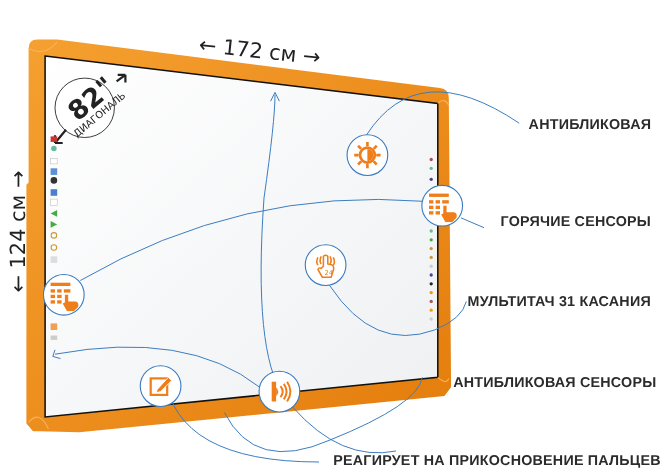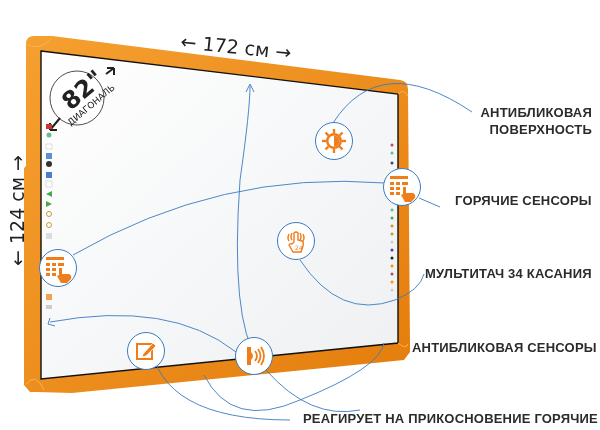--- a/index.html
+++ b/index.html
@@ -1,19 +1,19 @@
 <!DOCTYPE html>
 <html><head>
 <meta charset="utf-8">
 <style>
   html,body{margin:0;padding:0;background:#fff;}
   body{width:600px;height:430px;position:relative;overflow:hidden;font-family:"DejaVu Sans Condensed","DejaVu Sans",sans-serif;}
   .abs{position:absolute;}
   .label{position:absolute;font-family:"Liberation Sans Narrow","Liberation Sans",sans-serif;font-weight:bold;color:#2b2b2b;font-size:13px;letter-spacing:0.2px;white-space:nowrap;}
-  .label.right{text-align:right;line-height:17px;}
+  .label.right{text-align:left;line-height:17px;}
   .dim{position:absolute;font-family:"DejaVu Sans","Liberation Sans",sans-serif;color:#222;font-size:20px;white-space:nowrap;}
   .callout{position:absolute;width:36px;height:36px;border-radius:50%;border:1.3px solid #3a7bbf;background:#fff;display:flex;align-items:center;justify-content:center;}
   svg{display:block;}
 </style>
 </head>
 <body>
 
 <svg class="abs" style="left:0;top:0" width="600" height="430" viewBox="0 0 600 430">
   <defs>
     <linearGradient id="fr" x1="0" y1="0" x2="1" y2="1">
@@ -172,18 +172,17 @@
 
 <div class="callout" style="left:127px;top:332px;">
   <svg width="24" height="24" viewBox="0 0 24 24">
     <rect x="3" y="5" width="15" height="15" fill="none" stroke="#ef7d1a" stroke-width="2"></rect>
     <path d="M9 15 L19 4 L22 7 L12 17 L8 18 Z" fill="#ef7d1a" stroke="#fff" stroke-width="0.8"></path>
   </svg>
 </div>
 
 <div class="label right" style="right:8px;top:104px;">
   <div>АНТИБЛИКОВАЯ</div>
-  <div>ПОВЕРХНОСТЬ</div>
 </div>
 <div class="label" style="left:455px;top:193px;">ГОРЯЧИЕ СЕНСОРЫ</div>
-<div class="label" style="left:425px;top:266px;">МУЛЬТИТАЧ 34 КАСАНИЯ</div>
+<div class="label" style="left:425px;top:266px;">МУЛЬТИТАЧ 31 КАСАНИЯ</div>
 <div class="label" style="left:412px;top:340px;">АНТИБЛИКОВАЯ СЕНСОРЫ</div>
-<div class="label" style="left:303px;top:411px;">РЕАГИРУЕТ НА ПРИКОСНОВЕНИЕ ГОРЯЧИЕ</div>
+<div class="label" style="left:303px;top:411px;">РЕАГИРУЕТ НА ПРИКОСНОВЕНИЕ ПАЛЬЦЕВ</div>
 
 </body></html>

